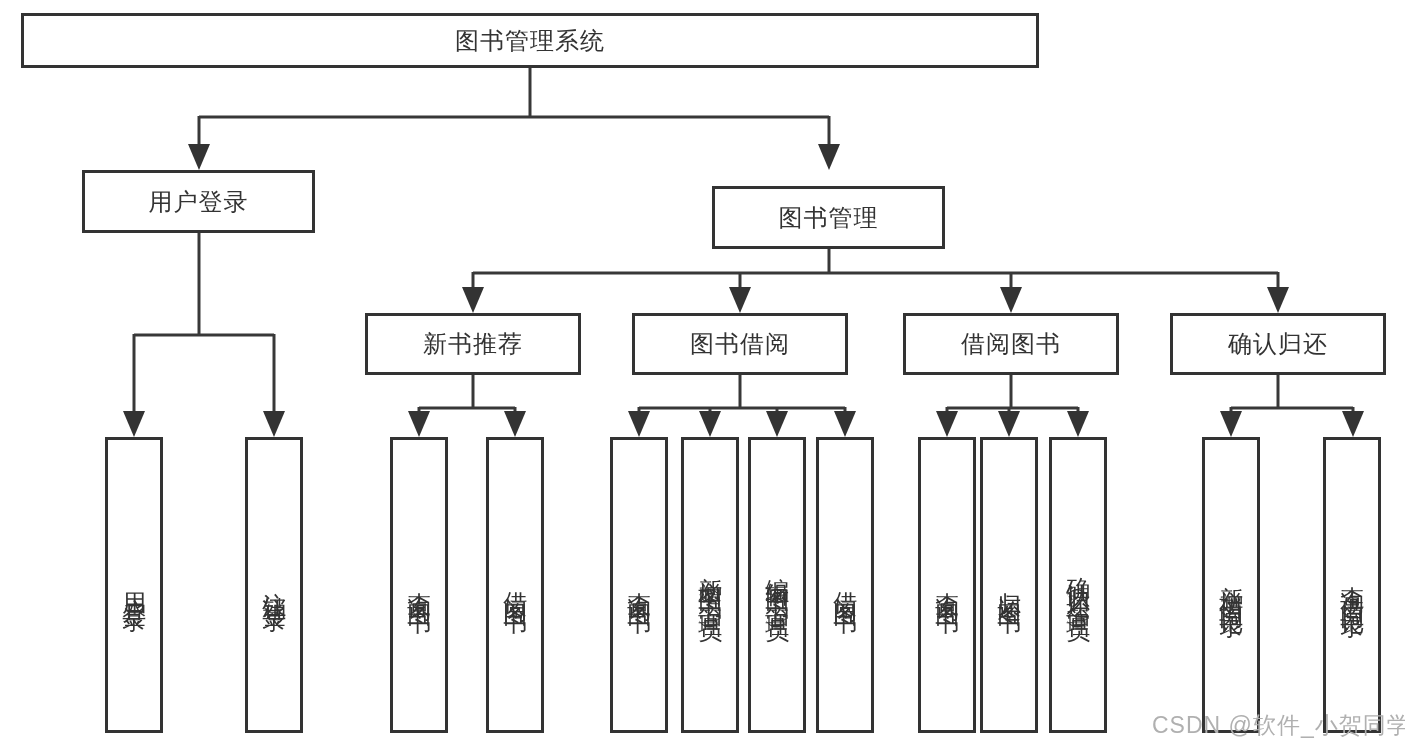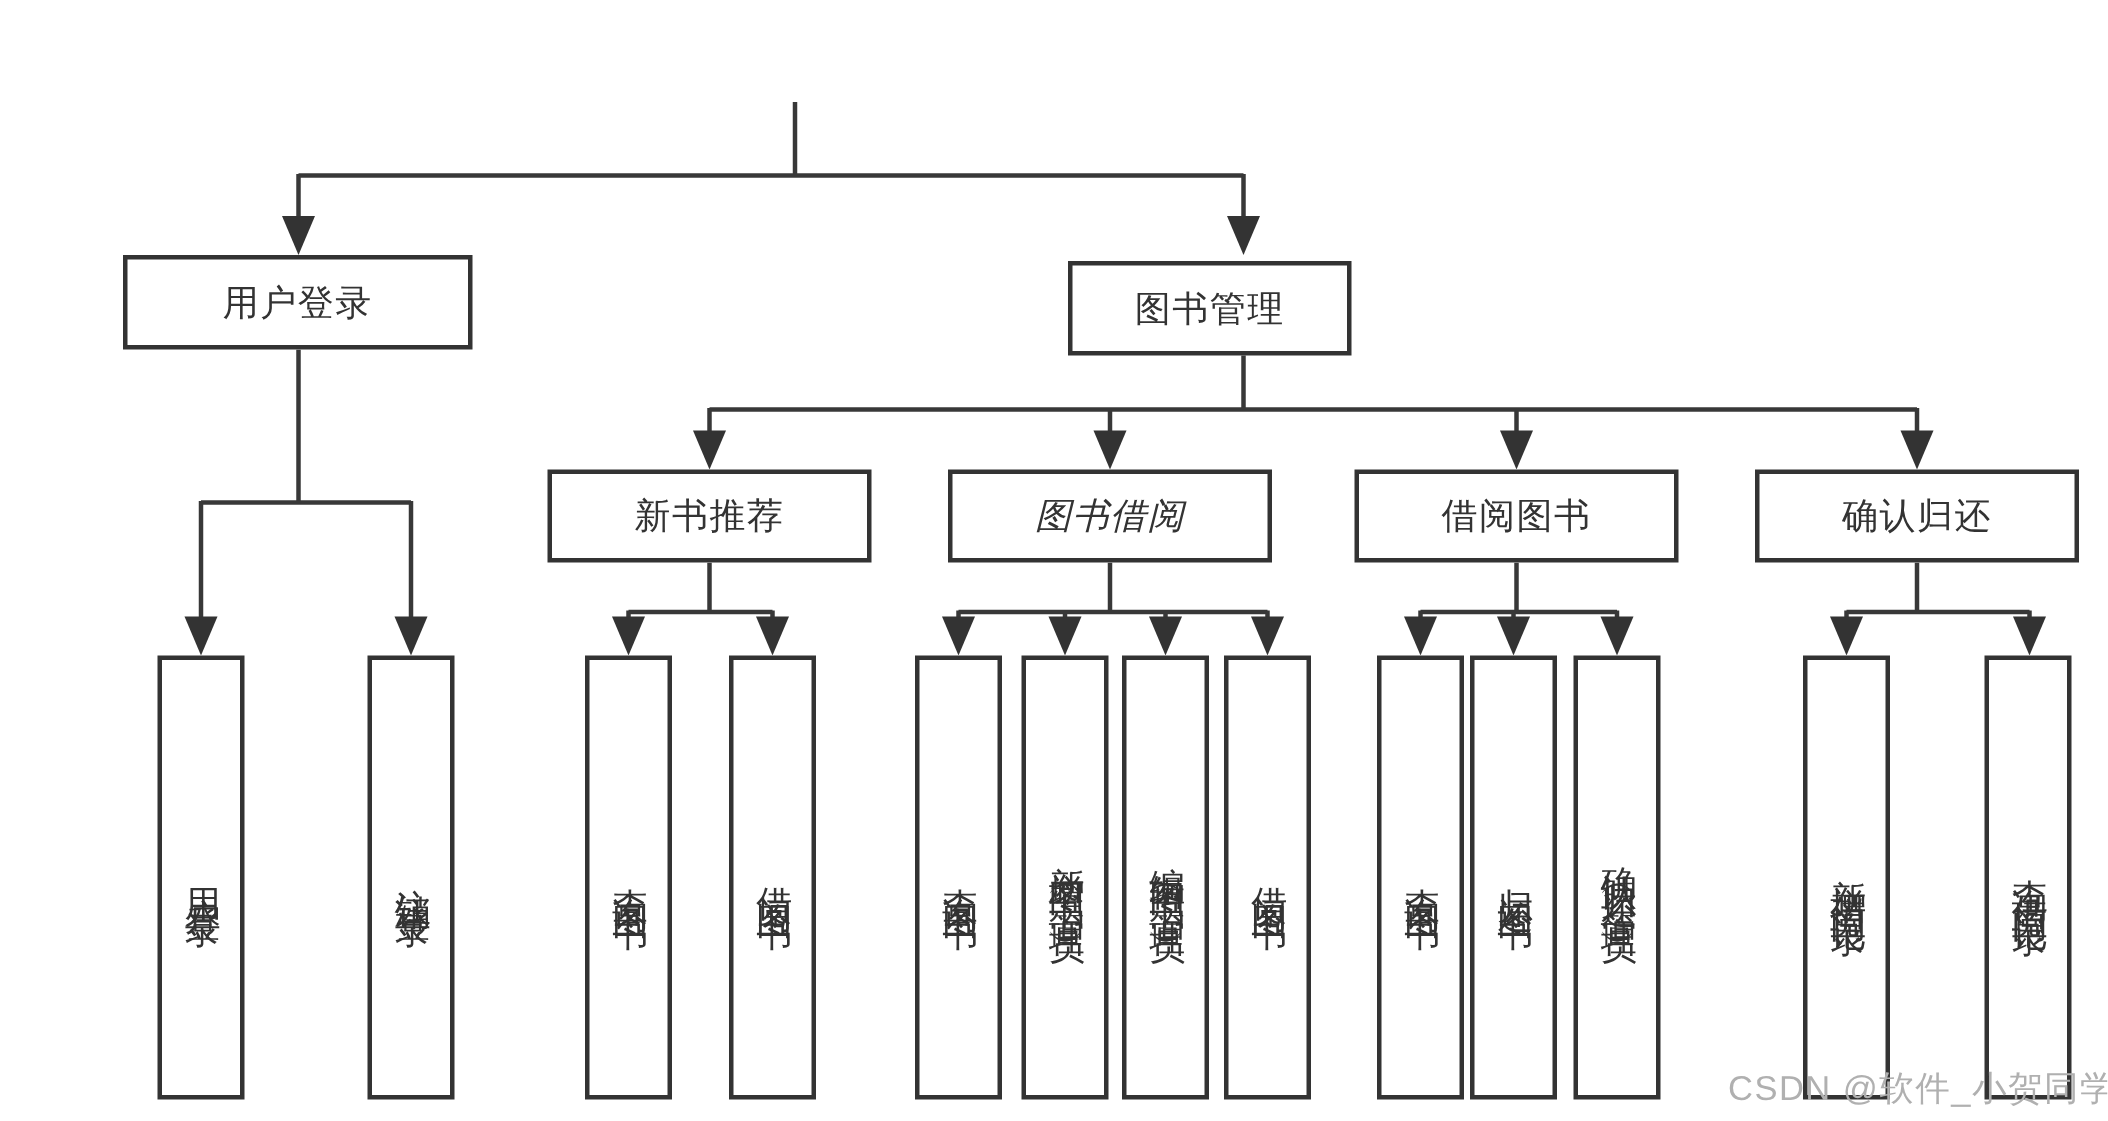--- a/index.html
+++ b/index.html
@@ -147,26 +147,27 @@
     <g>
       <line x1="1278" y1="375" x2="1278" y2="408"></line>
       <line x1="1231" y1="408" x2="1353" y2="408"></line>
       <line x1="1231" y1="407" x2="1231" y2="414"></line>
       <line x1="1353" y1="407" x2="1353" y2="414"></line>
       <polygon points="1220,411 1242,411 1231,437"></polygon>
       <polygon points="1342,411 1364,411 1353,437"></polygon>
     </g>
   </svg>
 
+  <div class="node" style="left:21px; top:13px; width:1018px; height:55px;">图书管理系统</div>
 
   <div class="node" style="left:82px; top:170px; width:233px; height:63px;">用户登录</div>
-  <div class="node" style="left:712px; top:174px; width:189px; height:63px;">图书管理</div>
+  <div class="node" style="left:712px; top:186px; width:233px; height:63px;">图书管理</div>
 
   <div class="node" style="left:365px; top:313px; width:216px; height:62px;">新书推荐</div>
-  <div class="node" style="left:632px; top:313px; width:216px; height:62px;font-style:italic;">图书借阅</div>
+  <div class="node" style="left:632px; top:313px; width:216px; height:62px;">图书借阅</div>
   <div class="node" style="left:903px; top:313px; width:216px; height:62px;">借阅图书</div>
   <div class="node" style="left:1170px; top:313px; width:216px; height:62px;">确认归还</div>
 
   <div class="leaf" style="left:105px; top:437px; width:58px; height:296px;">
     <span class="vtext">用户登录</span>
   </div>
   <div class="leaf" style="left:245px; top:437px; width:58px; height:296px;">
     <span class="vtext">注销登录</span>
   </div>
 

